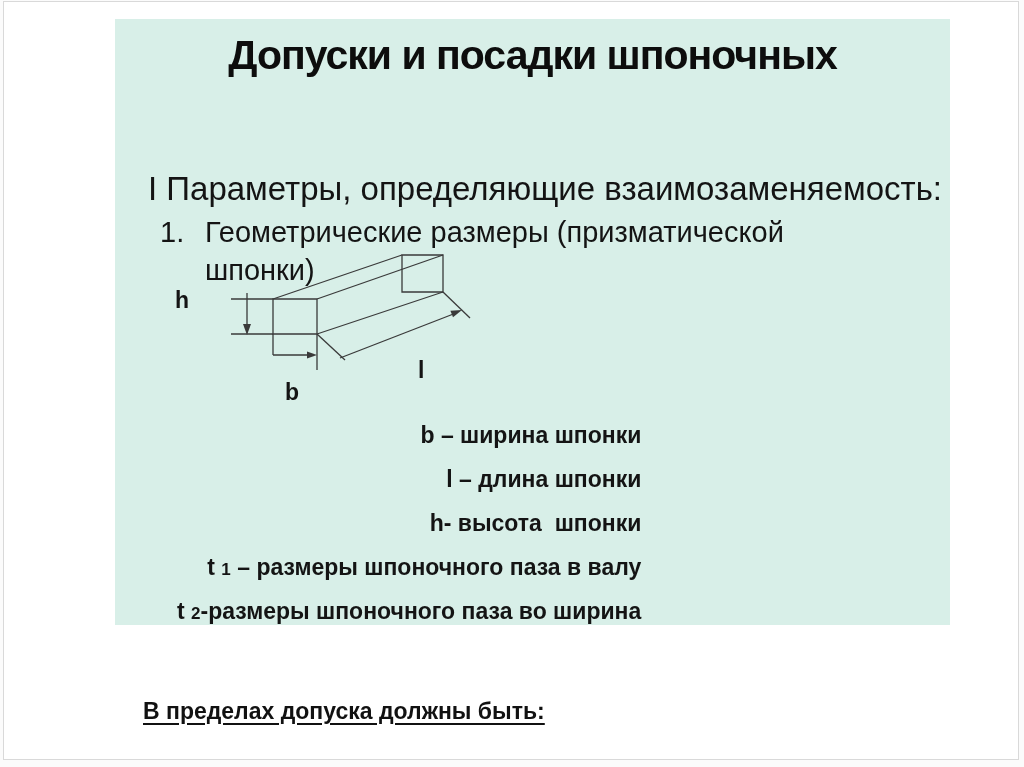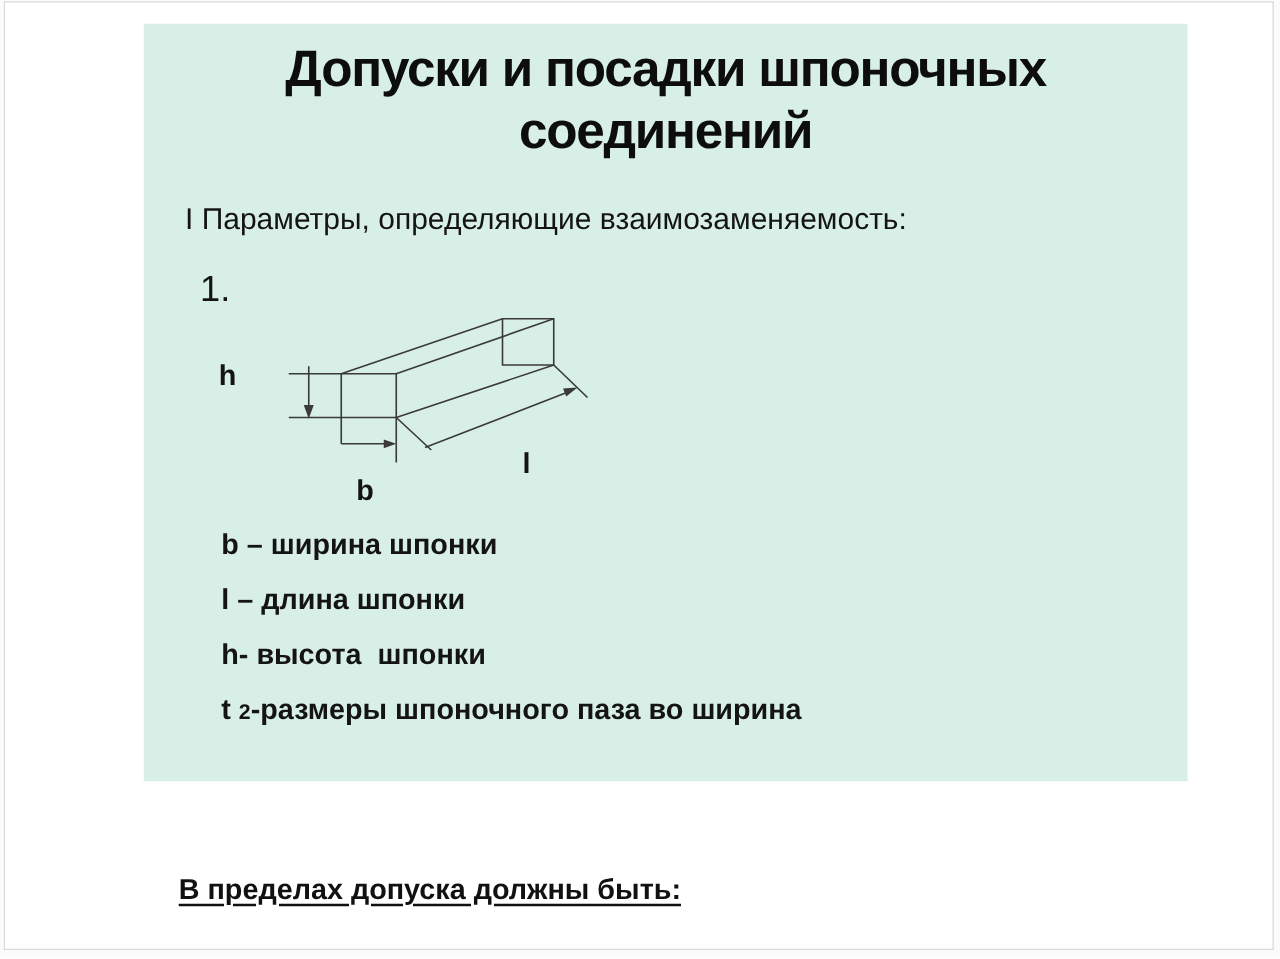--- a/index.html
+++ b/index.html
@@ -9,51 +9,54 @@
     --text:#141414;
     --line:#3a3a3a;
   }
   *{margin:0;padding:0;box-sizing:border-box;}
   html,body{background:#fff;}
   body{font-family:"Liberation Sans", sans-serif;}
   .page{position:relative;width:1024px;height:767px;background:var(--page_bg);overflow:hidden;}
   .page-frame{position:absolute;left:3px;top:1px;width:1016px;height:759px;background:#fff;border:1px solid var(--frame_border);}
   .slide{position:absolute;left:115px;top:19px;width:835px;height:606px;background:var(--slide_bg);color:var(--text);padding-left:24px;}
   .title{position:absolute;left:0;top:12px;width:100%;text-align:center;font-size:41px;font-weight:bold;line-height:49px;letter-spacing:-1px;color:#0d0d0d;}
-  .intro{position:absolute;left:33px;top:138px;font-size:24px;line-height:38px;white-space:pre;}
+  .intro{position:absolute;left:33px;top:151px;font-size:33px;line-height:38px;white-space:pre;}
   .item-num{position:absolute;left:45px;top:194px;font-size:29px;line-height:38px;}
   .item-text{position:absolute;left:90px;top:194px;font-size:29px;line-height:38px;}
   .figure{position:absolute;left:50px;top:226px;width:320px;height:170px;}
   .figure svg{position:absolute;left:0;top:0;}
   .flabel{position:absolute;font-size:23px;font-weight:bold;line-height:1;}
   .flabel.h{left:10px;top:44px;}
   .flabel.b{left:120px;top:136px;}
   .flabel.l{left:253px;top:114px;font-style:normal;}
   .defs{position:absolute;left:62px;top:405px;}
-  .def-line{font-size:23px;font-weight:bold;line-height:23px;margin-bottom:19px;white-space:pre;}
+  .def-line{font-size:23px;font-weight:bold;line-height:23px;margin-bottom:19px;white-space:pre;text-align:right;}
   .def-sub{font-size:17px;font-weight:bold;}
   .footer{position:absolute;left:143px;top:636px;font-size:23px;font-weight:bold;line-height:30px;color:#111;white-space:pre;}
   .footer-head{text-decoration:underline;text-decoration-thickness:2px;text-underline-offset:4px;text-align:center;}
 </style>
 </head>
 <body>
 
 <div class="page">
   <div class="page-frame"></div>
 
   <div class="slide">
 
     <div class="title">
       <div>Допуски и посадки шпоночных</div>
-      <div>соединений</div>
     </div>
 
     <div class="intro">I Параметры, определяющие взаимозаменяемость:</div>
 
     <div class="item-num">1.</div>
+    <div class="item-text">
+      <div>Геометрические размеры (призматической</div>
+      <div>шпонки)</div>
+    </div>
 
     <div class="figure">
       <svg width="320" height="170" viewBox="0 0 320 170">
         <g fill="none" stroke="#3a3a3a" stroke-width="1.3">
 
           <path d="M108,54 H152 V89 H108 Z"></path>
 
           <path d="M237,10 H278 V47 H237 Z"></path>
 
           <path d="M108,54 L237,10"></path>
@@ -83,20 +86,21 @@
       </svg>
       <span class="flabel h">h</span>
       <span class="flabel b">b</span>
       <span class="flabel l">l</span>
     </div>
 
     <div class="defs">
       <div class="def-line"><span class="def-lead">b </span><span class="def-sub"></span><span class="def-rest">– ширина шпонки</span></div>
       <div class="def-line"><span class="def-lead">l </span><span class="def-sub"></span><span class="def-rest">– длина шпонки</span></div>
       <div class="def-line"><span class="def-lead">h</span><span class="def-sub"></span><span class="def-rest">- высота  шпонки</span></div>
+      <div class="def-line"><span class="def-lead">t </span><span class="def-sub">1</span><span class="def-rest"> – размеры шпоночного паза в валу</span></div>
       <div class="def-line"><span class="def-lead">t </span><span class="def-sub">2</span><span class="def-rest">-размеры шпоночного паза во ширина</span></div>
     </div>
 
   </div>
 
   <div class="footer">
     <div class="footer-head">В пределах допуска должны быть:</div>
     
     
   </div>

